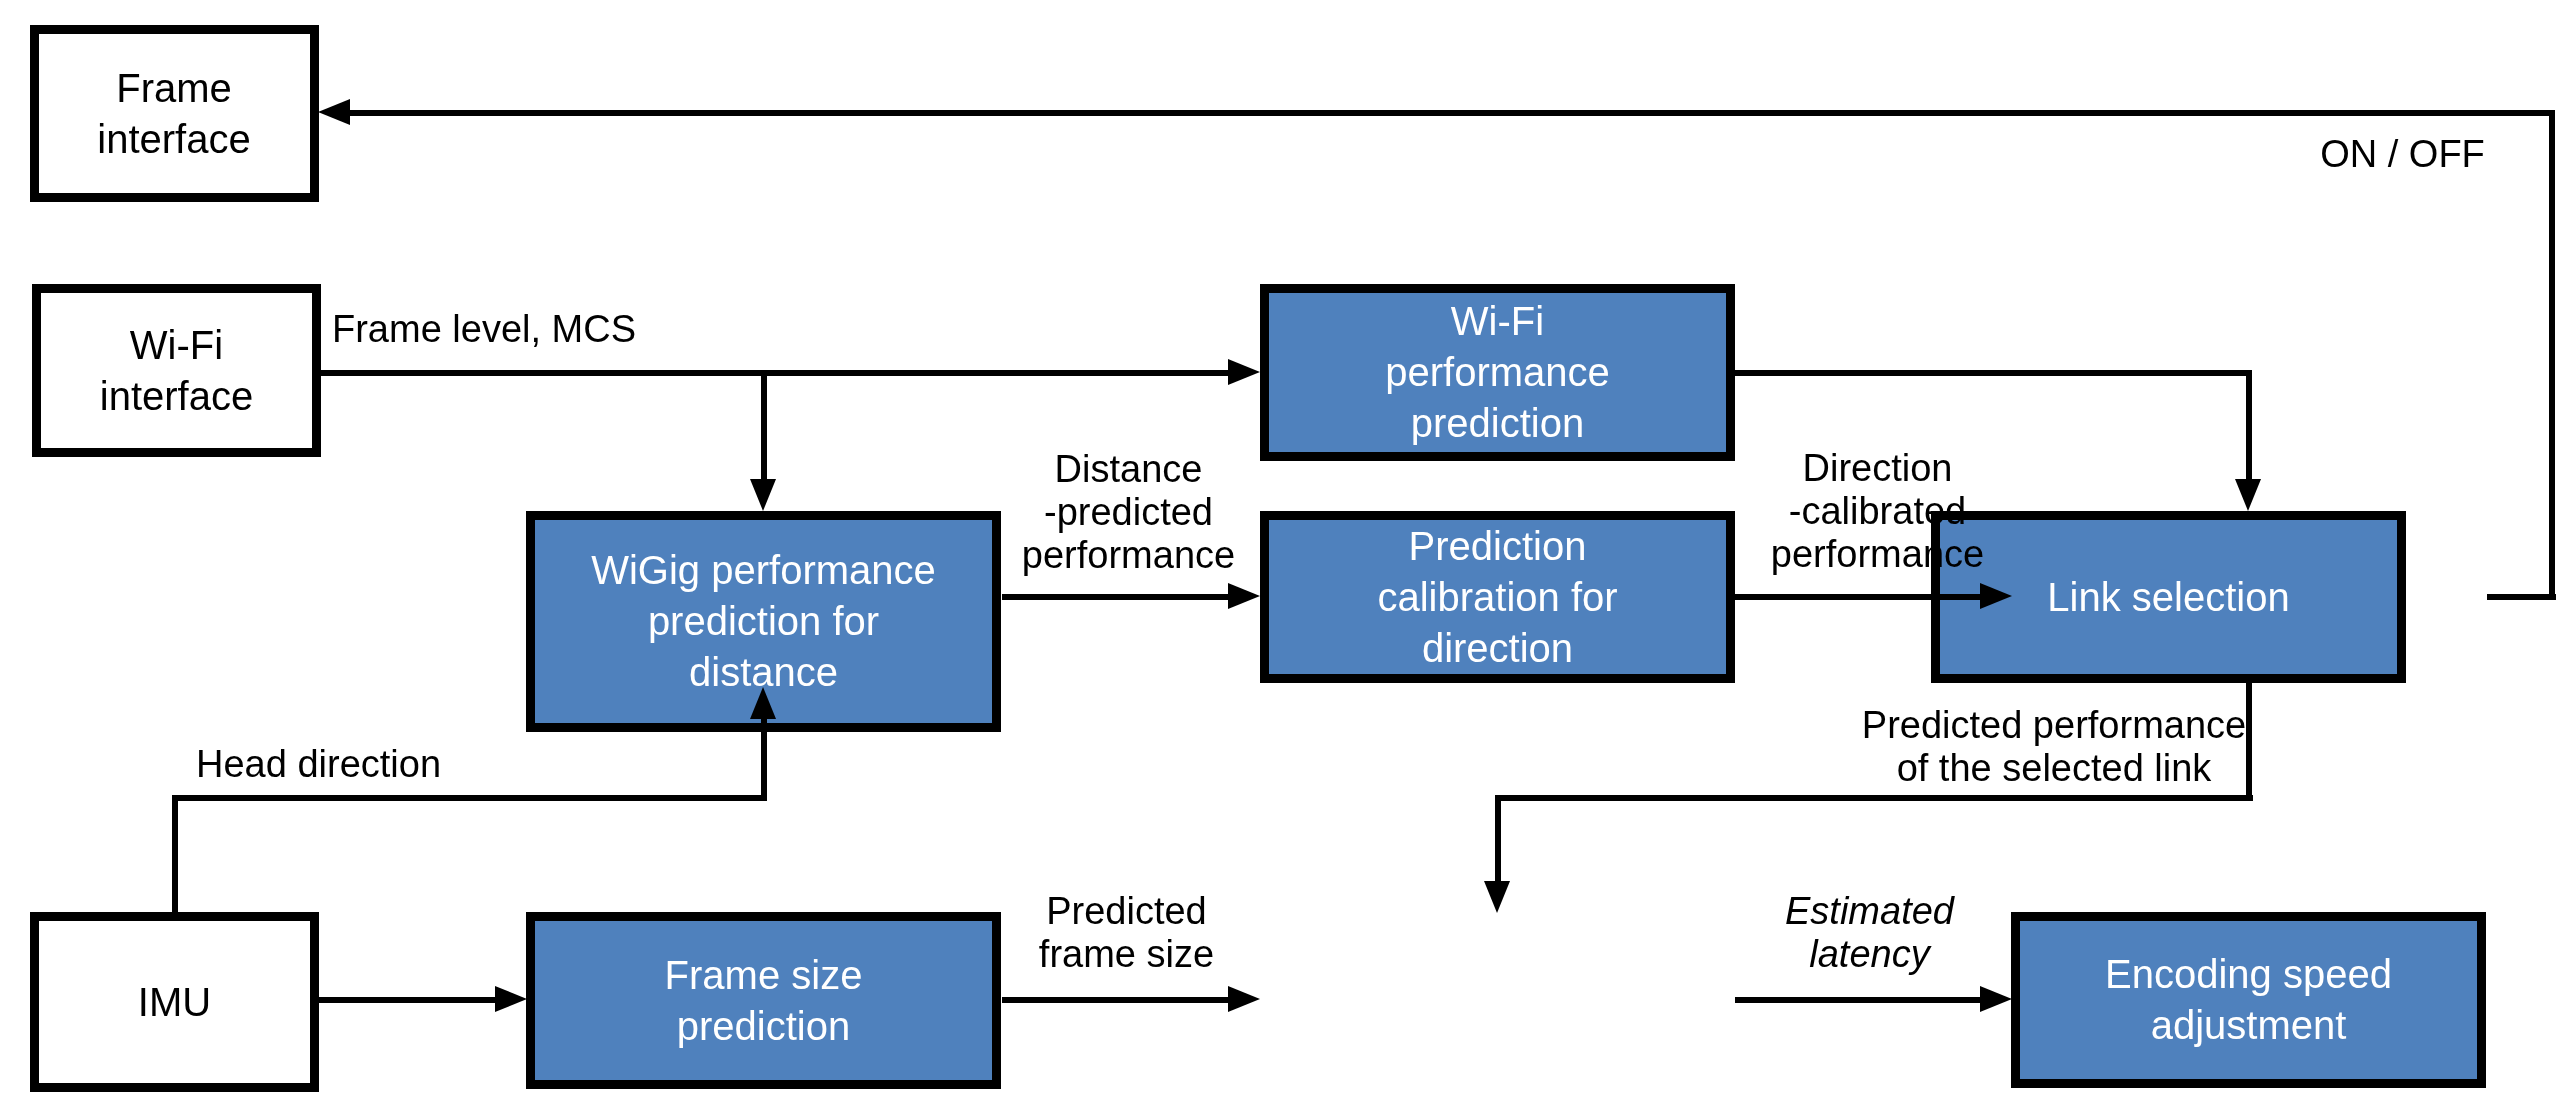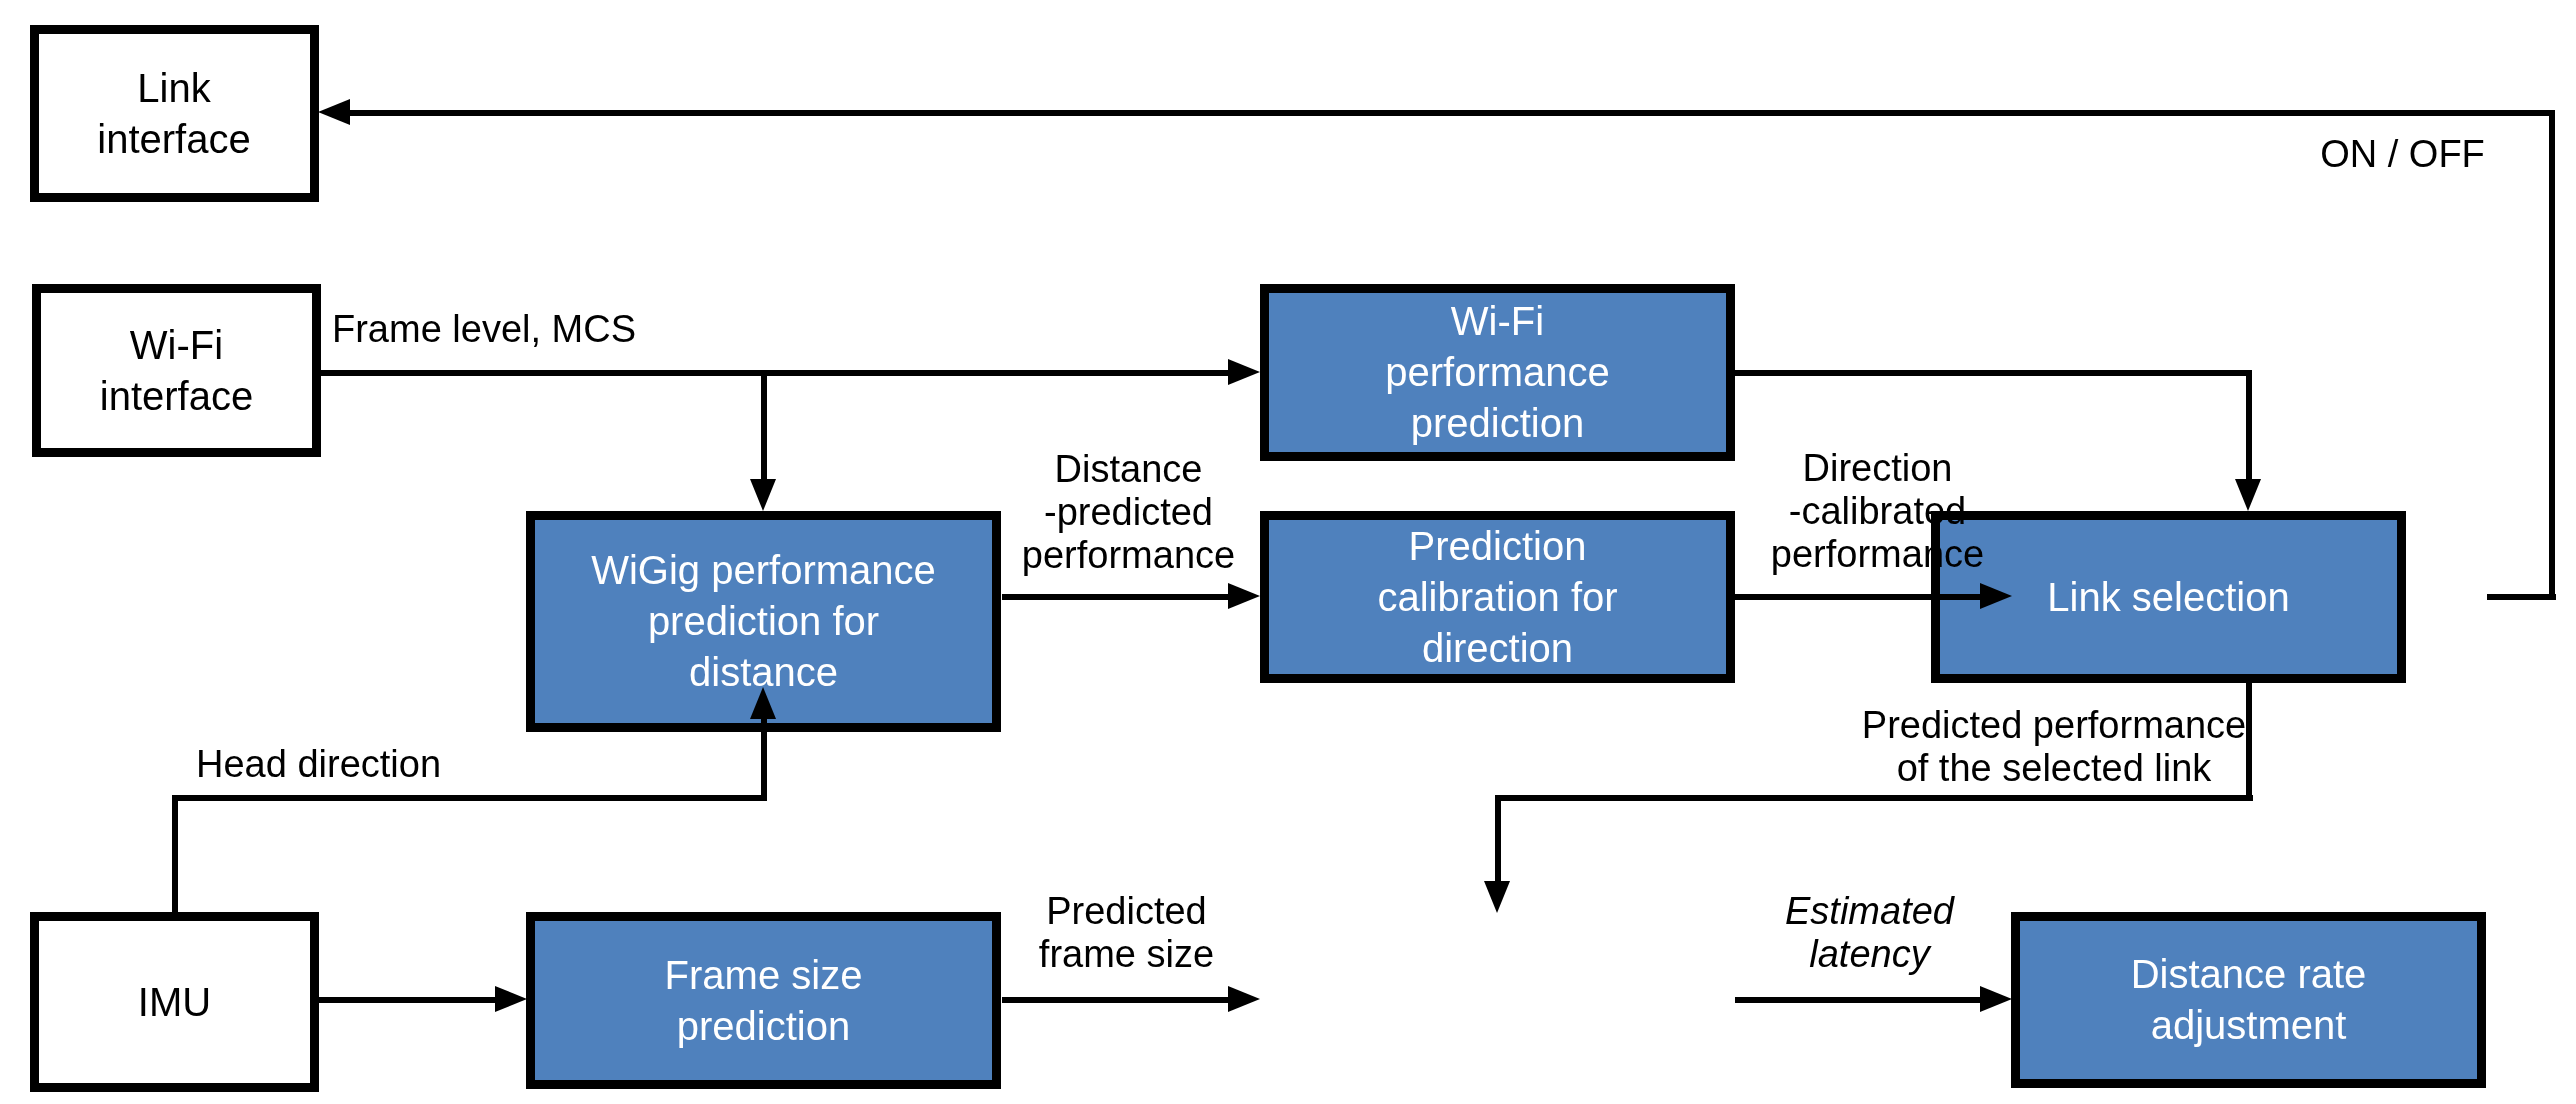--- a/index.html
+++ b/index.html
@@ -17,21 +17,21 @@
   .arr-right{border-top:13.7px solid transparent;border-bottom:13.7px solid transparent;border-left:32px solid #000000;}
   .arr-left{border-top:13.7px solid transparent;border-bottom:13.7px solid transparent;border-right:32px solid #000000;}
   .arr-down{border-left:13.7px solid transparent;border-right:13.7px solid transparent;border-top:32px solid #000000;}
   .arr-up{border-left:13.7px solid transparent;border-right:13.7px solid transparent;border-bottom:32px solid #000000;}
 </style>
 </head>
 <body>
 
 <div class="canvas">
 
-  <div class="node iface" style="left:29.5px;top:25.4px;width:289px;height:177px;">Link
+  <div class="node iface" style="left:29.5px;top:25.4px;width:289px;height:177px;">Frame
 interface</div>
 
   <div class="node iface" style="left:32px;top:284px;width:289px;height:173px;">Wi-Fi
 interface</div>
 
   <div class="node iface" style="left:30px;top:912px;width:289px;height:180px;">IMU</div>
 
   <div class="node module" style="left:1260px;top:284px;width:475px;height:177px;">Wi-Fi
 performance
 prediction</div>
@@ -43,21 +43,21 @@
   <div class="node module" style="left:1260px;top:511px;width:475px;height:172px;">Prediction
 calibration for
 direction</div>
 
   <div class="node module" style="left:1931px;top:511px;width:475px;height:172px;">Link selection</div>
 
   <div class="node module" style="left:526px;top:912px;width:475px;height:177px;">Frame size
 prediction</div>
 
 
-  <div class="node module" style="left:2011px;top:912px;width:475px;height:176px;">Distance rate
+  <div class="node module" style="left:2011px;top:912px;width:475px;height:176px;">Encoding speed
 adjustment</div>
 
   <div class="elabel" style="left:332px;top:308px;">Frame level, MCS</div>
 
   <div class="elabel center" style="left:957px;top:448px;width:343px;">Distance
 -predicted
 performance</div>
 
   <div class="elabel center" style="left:1706px;top:447px;width:343px;">Direction
 -calibrated

